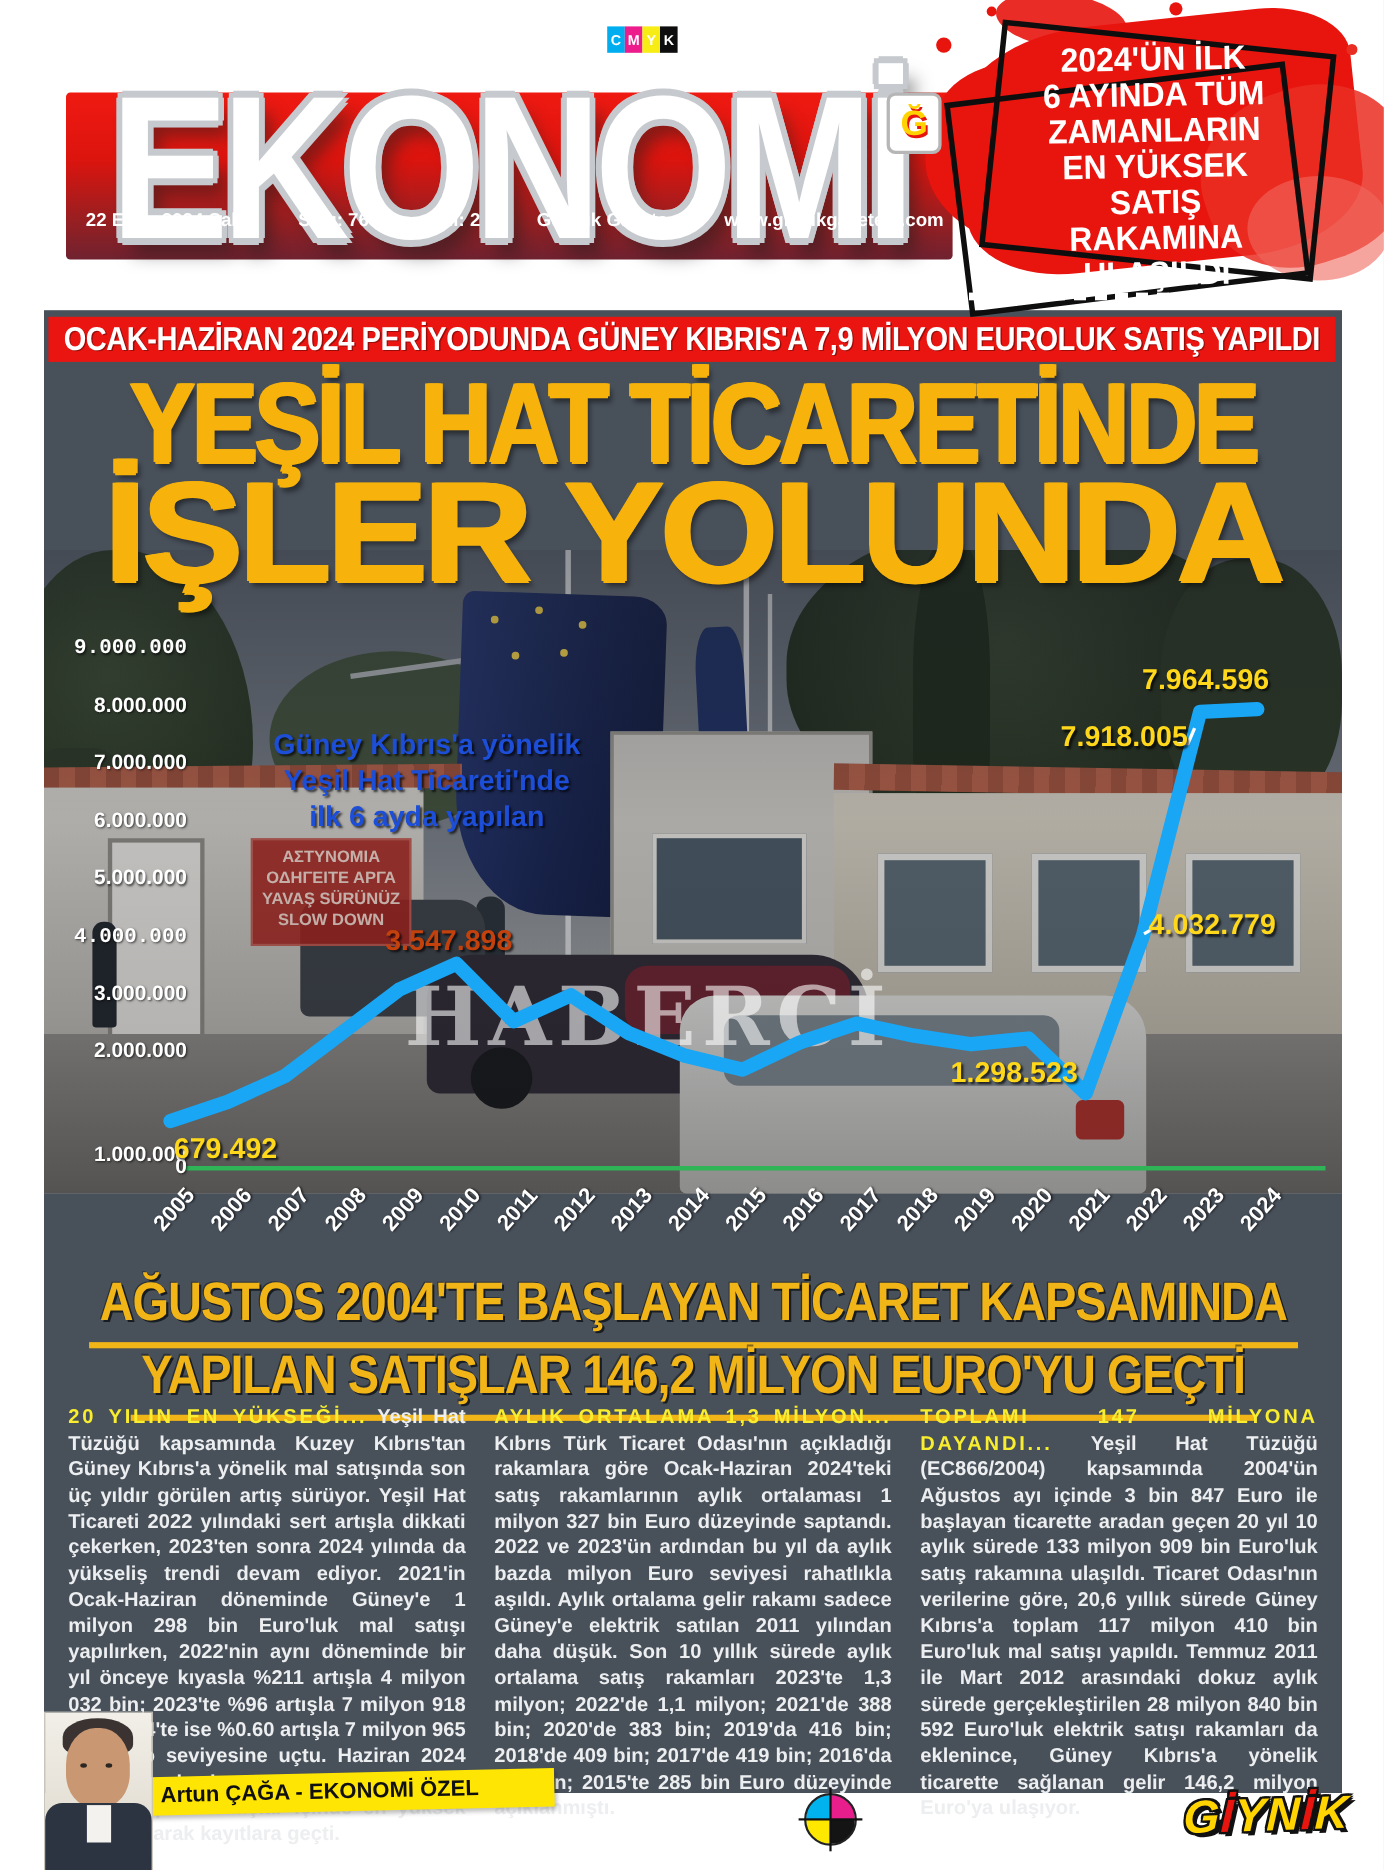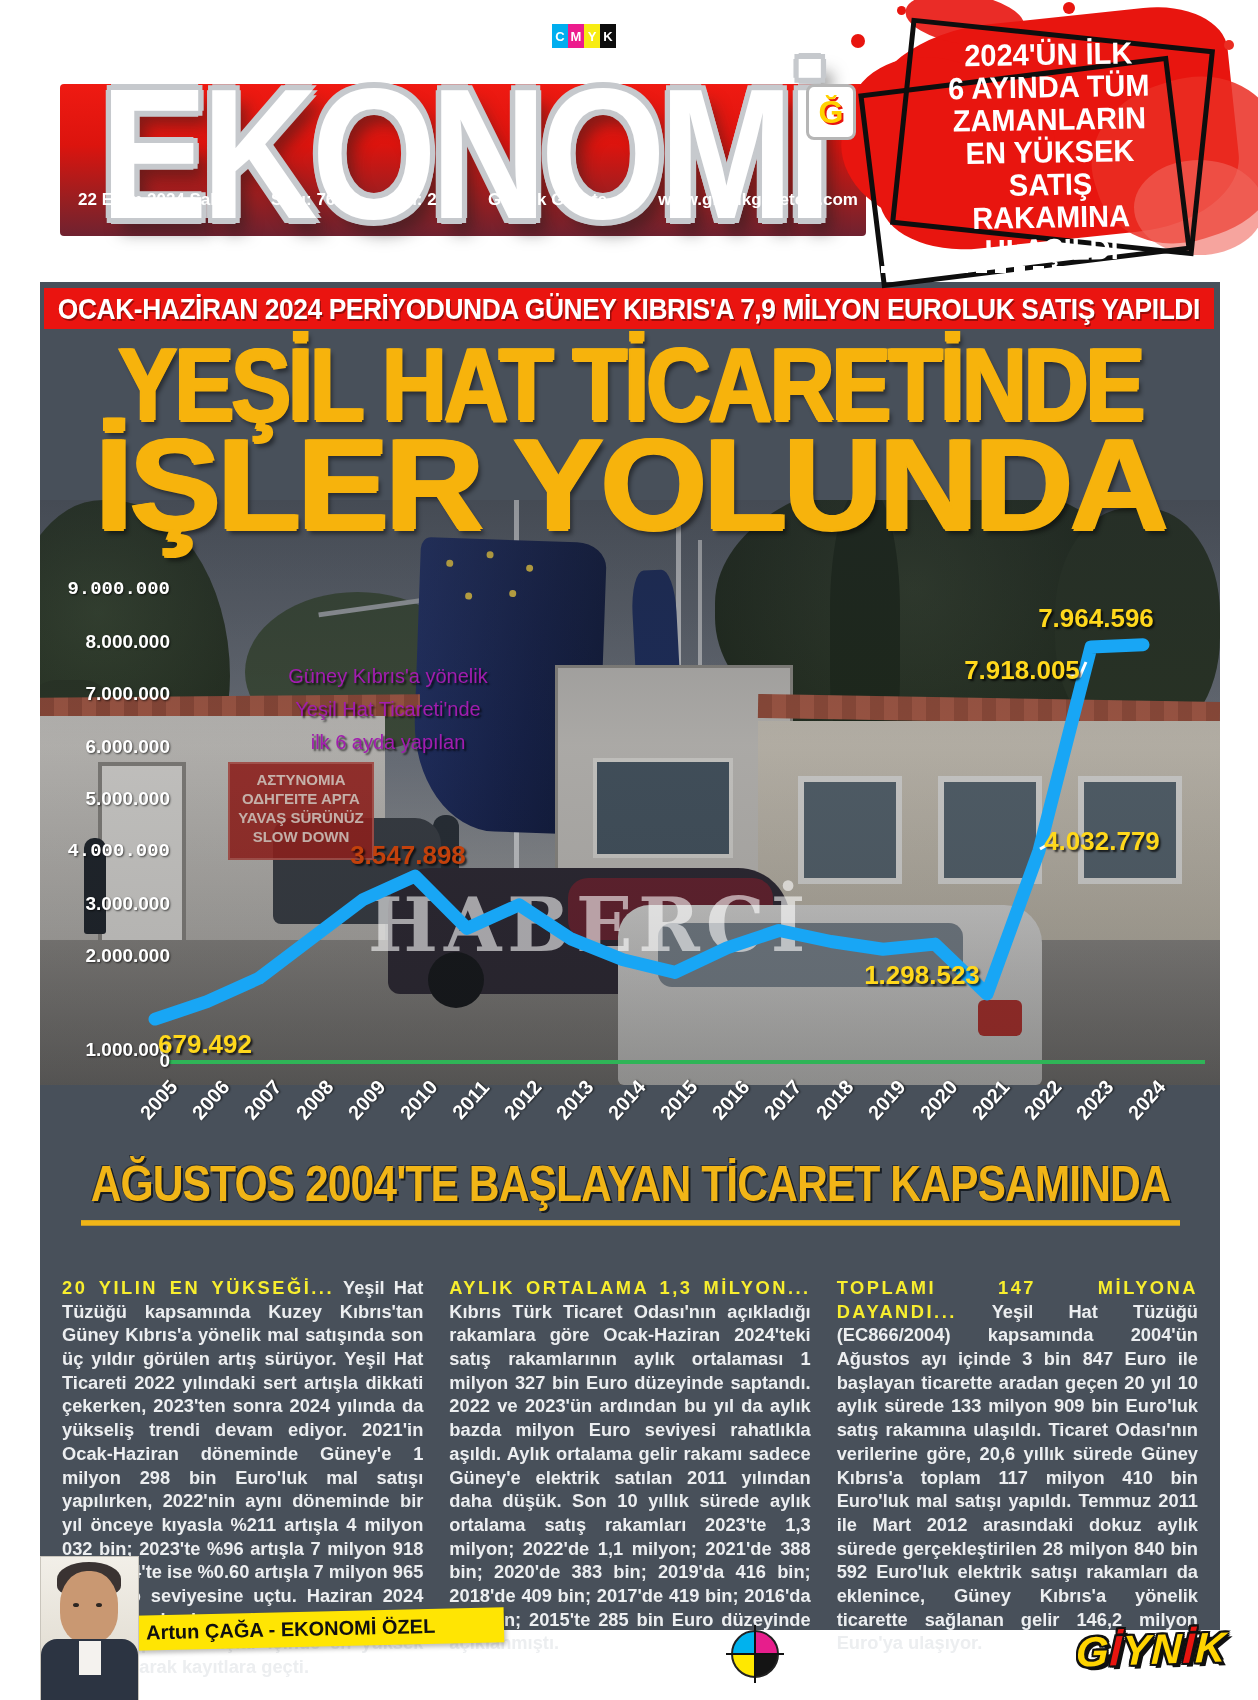--- a/index.html
+++ b/index.html
@@ -125,22 +125,22 @@
     font-weight:bold;font-size:74px;letter-spacing:6px;color:rgba(255,255,255,.58);}
   
   .chart-layer{left:0;top:0;width:1258px;height:1700px;z-index:7;pointer-events:none;}
   .chart-svg{position:absolute;left:0;top:0;}
   .ytick{position:absolute;width:112px;text-align:right;color:#fff;font-weight:bold;
     font-size:19px;text-shadow:1px 1px 2px rgba(0,0,0,.65);}
   .yearlab{position:absolute;color:#fff;font-weight:bold;font-size:20px;white-space:nowrap;
     text-shadow:1px 1px 2px rgba(0,0,0,.65);transform:translate(-50%,-50%) rotate(-48deg);}
   .ptlab{position:absolute;color:#ffd81c;font-weight:bold;font-size:26px;white-space:nowrap;
     transform:translate(-50%,-50%);text-shadow:2px 2px 2px rgba(0,0,0,.7);}
-  .annot{position:absolute;left:228px;top:660px;width:320px;text-align:center;color:#a21caf;
-    font-weight:normal;font-size:20px;line-height:33px;text-shadow:2px 2px 2px rgba(0,0,0,.7);}
+  .annot{position:absolute;left:228px;top:660px;width:320px;text-align:center;color:#1d4ed8;
+    font-weight:bold;font-size:26px;line-height:33px;text-shadow:2px 2px 2px rgba(0,0,0,.7);}
   
   .subhead{left:40px;top:1158px;width:1180px;text-align:center;z-index:6;}
   .subline{display:inline-block;white-space:nowrap;color:#f1b517;font-weight:bold;font-size:44px;
     letter-spacing:-1px;transform:scale(.97,1.12);border-bottom:5px solid #f1b517;
     padding:0 10px 7px;margin:2px 0;
     text-shadow:2px 2px 0 rgba(15,20,26,.85),-1px -1px 0 rgba(15,20,26,.5);}
   
   .columns{left:62px;top:1276px;width:1136px;display:flex;gap:26px;z-index:6;}
   .col{flex:1;color:#eceef0;font-size:18.3px;line-height:1.295;text-align:justify;
     font-weight:bold;}
@@ -329,20 +329,21 @@
     </div>
   <div class="annot">
       <div>Güney Kıbrıs'a yönelik</div>
       <div>Yeşil Hat Ticareti'nde</div>
       <div>ilk 6 ayda yapılan</div>
     </div>
 </div>
 
 <div class="abs subhead">
   <div><span class="subline">AĞUSTOS 2004'TE BAŞLAYAN TİCARET KAPSAMINDA</span></div>
+  <div><span class="subline">YAPILAN SATIŞLAR 146,2 MİLYON EURO'YU GEÇTİ</span></div>
 </div>
 
 <div class="abs columns">
   <div class="col">
     <span class="lead">20 YILIN EN YÜKSEĞİ...</span>
     <span>Yeşil Hat Tüzüğü kapsamında Kuzey Kıbrıs'tan Güney Kıbrıs'a yönelik mal satışında son üç yıldır görülen artış sürüyor. Yeşil Hat Ticareti 2022 yılındaki sert artışla dikkati çekerken, 2023'ten sonra 2024 yılında da yükseliş trendi devam ediyor. 2021'in Ocak-Haziran döneminde Güney'e 1 milyon 298 bin Euro'luk mal satışı yapılırken, 2022'nin aynı döneminde bir yıl önceye kıyasla %211 artışla 4 milyon 032 bin; 2023'te %96 artışla 7 milyon 918 bin; 2024'te ise %0.60 artışla 7 milyon 965 bin Euro seviyesine uçtu. Haziran 2024 sonunda ulaşılan satış rakamı; bugüne kadar yapılan satışlar içinde en yüksek seviye olarak kayıtlara geçti.</span>
   </div>
   <div class="col">
     <span class="lead">AYLIK ORTALAMA 1,3 MİLYON...</span>
     <span>Kıbrıs Türk Ticaret Odası'nın açıkladığı rakamlara göre Ocak-Haziran 2024'teki satış rakamlarının aylık ortalaması 1 milyon 327 bin Euro düzeyinde saptandı. 2022 ve 2023'ün ardından bu yıl da aylık bazda milyon Euro seviyesi rahatlıkla aşıldı. Aylık ortalama gelir rakamı sadece Güney'e elektrik satılan 2011 yılından daha düşük. Son 10 yıllık sürede aylık ortalama satış rakamları 2023'te 1,3 milyon; 2022'de 1,1 milyon; 2021'de 388 bin; 2020'de 383 bin; 2019'da 416 bin; 2018'de 409 bin; 2017'de 419 bin; 2016'da 364 bin; 2015'te 285 bin Euro düzeyinde açıklanmıştı.</span>

